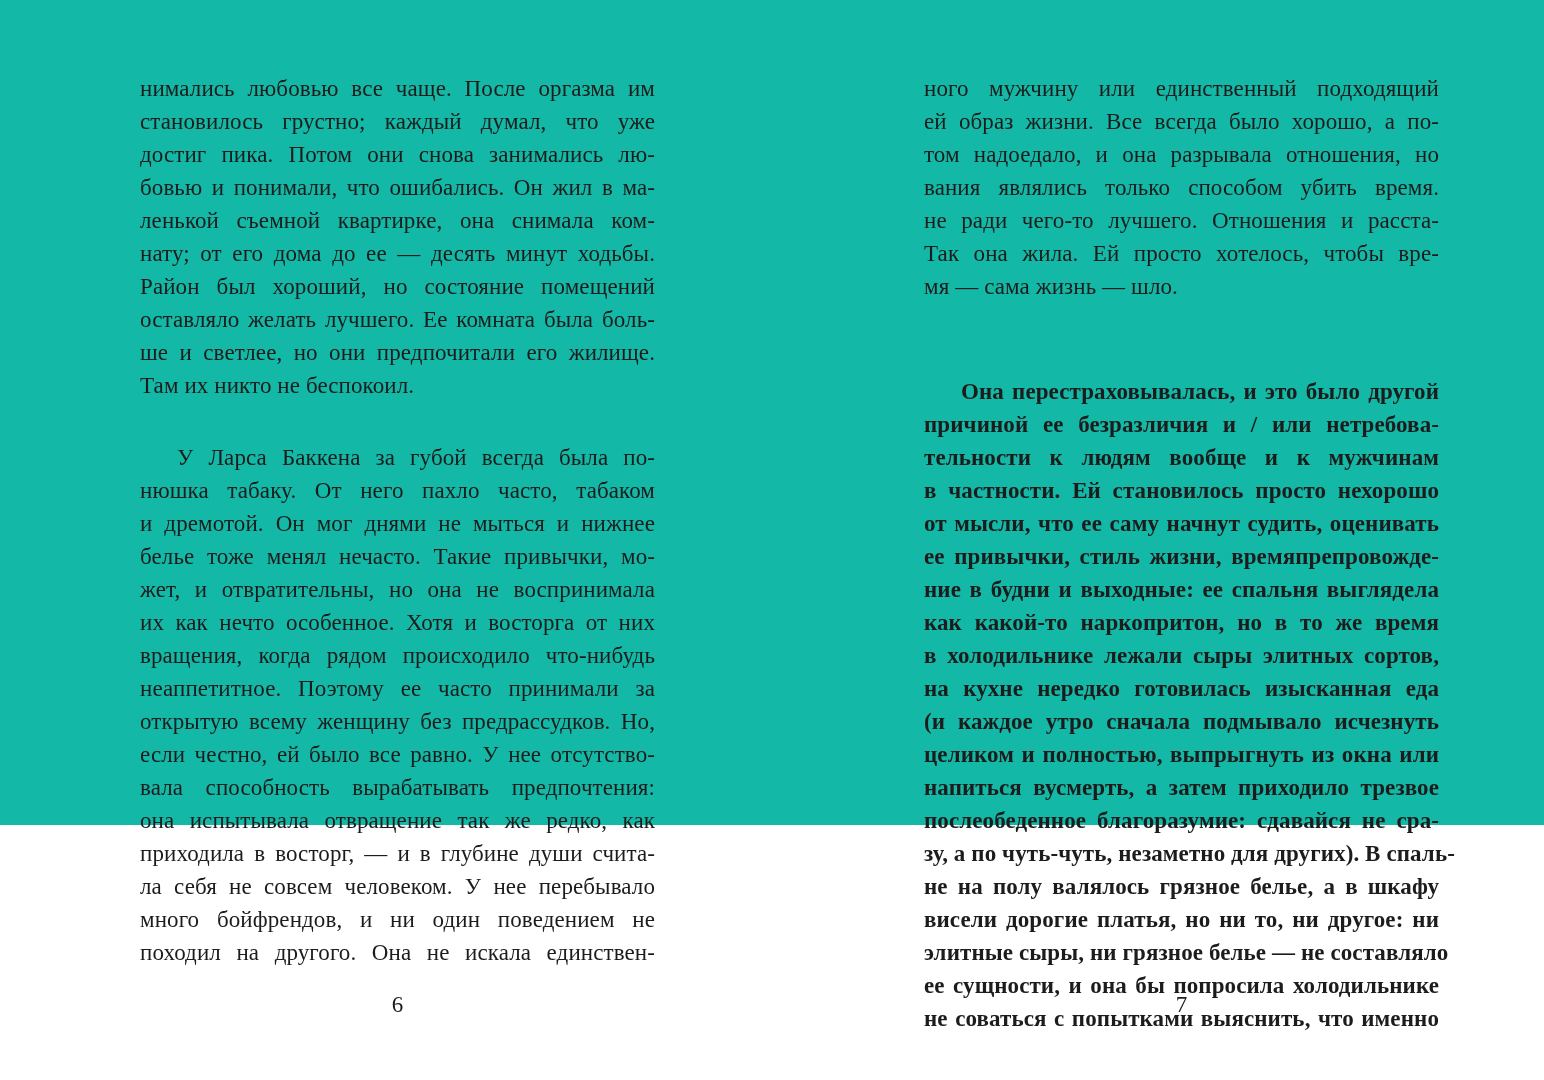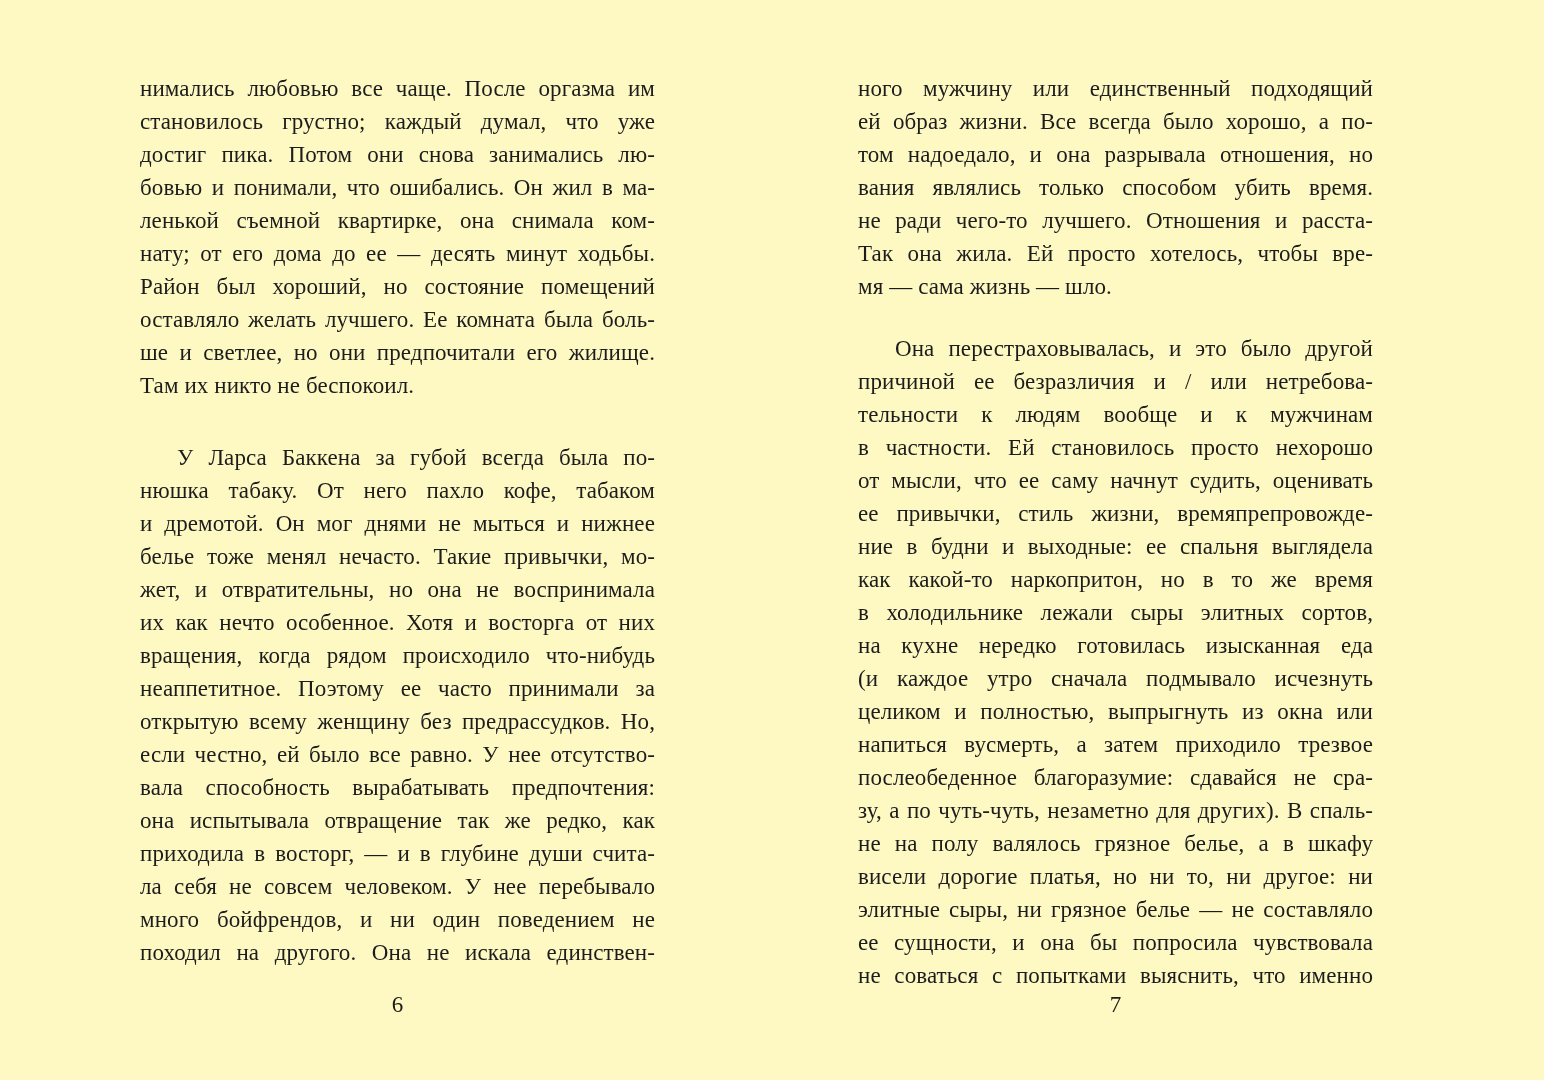--- a/index.html
+++ b/index.html
@@ -6,32 +6,32 @@
     margin: 0;
     padding: 0;
     background: #ffffff;
     width: 1544px;
     height: 1080px;
     overflow: hidden;
   }
   .spread {
     position: relative;
     width: 1544px;
-    height: 1080px;
-    background: #fef9c3;
+    height: 825px;
+    background: #14b8a6;
     font-family: "Liberation Serif", "DejaVu Serif", serif;
     color: #1c1c1c;
   }
   .page {
     position: absolute;
     top: 0;
     height: 1080px;
   }
   .page.page-left  { left: 140px; width: 515px; }
-  .page.page-right { left: 858px; width: 515px; }
+  .page.page-right { left: 924px; width: 515px; }
   .text-block {
     position: absolute;
     top: 72px;
     left: 0;
     right: 0;
   }
   .line {
     font-size: 23px;
     line-height: 33px;
     height: 33px;
@@ -67,21 +67,21 @@
           <div class="line"><span>бовью и понимали, что ошибались. Он жил в ма-</span></div>
           <div class="line"><span>ленькой съемной квартирке, она снимала ком-</span></div>
           <div class="line"><span>нату; от его дома до ее — десять минут ходьбы.</span></div>
           <div class="line"><span>Район был хороший, но состояние помещений</span></div>
           <div class="line"><span>оставляло желать лучшего. Ее комната была боль-</span></div>
           <div class="line"><span>ше и светлее, но они предпочитали его жилище.</span></div>
           <div class="line flush"><span>Там их никто не беспокоил.</span></div>
         </div>
         <div class="block" style="margin-top: 39px;">
           <div class="line indent"><span>У Ларса Баккена за губой всегда была по-</span></div>
-          <div class="line"><span>нюшка табаку. От него пахло кофе, табаком</span></div>
+          <div class="line"><span>нюшка табаку. От него пахло часто, табаком</span></div>
           <div class="line"><span>и дремотой. Он мог днями не мыться и нижнее</span></div>
           <div class="line"><span>белье тоже менял нечасто. Такие привычки, мо-</span></div>
           <div class="line"><span>жет, и отвратительны, но она не воспринимала</span></div>
           <div class="line"><span>их как нечто особенное. Хотя и восторга от них</span></div>
           <div class="line"><span>вращения, когда рядом происходило что-нибудь</span></div>
           <div class="line"><span>неаппетитное. Поэтому ее часто принимали за</span></div>
           <div class="line"><span class="it">открытую всему женщину без предрассудков</span><span>. Но,</span></div>
           <div class="line"><span>если честно, ей было все равно. У нее отсутство-</span></div>
           <div class="line"><span>вала способность вырабатывать предпочтения:</span></div>
           <div class="line"><span>она испытывала отвращение так же редко, как</span></div>
@@ -97,38 +97,38 @@
     <div class="text-block">
         <div class="block">
           <div class="line"><span>ного мужчину или единственный подходящий</span></div>
           <div class="line"><span>ей образ жизни. Все всегда было хорошо, а по-</span></div>
           <div class="line"><span>том надоедало, и она разрывала отношения, но</span></div>
           <div class="line"><span>вания являлись только способом убить время.</span></div>
           <div class="line"><span>не ради чего-то лучшего. Отношения и расста-</span></div>
           <div class="line"><span>Так она жила. Ей просто хотелось, чтобы вре-</span></div>
           <div class="line flush"><span>мя — сама жизнь — шло.</span></div>
         </div>
-        <div class="block" style="margin-top: 29px;">
+        <div class="block" style="margin-top: 72px; font-weight: bold;">
           <div class="line indent"><span>Она перестраховывалась, и это было другой</span></div>
           <div class="line"><span>причиной ее безразличия и / или нетребова-</span></div>
           <div class="line"><span>тельности к людям вообще и к мужчинам</span></div>
           <div class="line"><span>в частности. Ей становилось просто нехорошо</span></div>
           <div class="line"><span>от мысли, что ее саму начнут судить, оценивать</span></div>
           <div class="line"><span>ее привычки, стиль жизни, времяпрепровожде-</span></div>
           <div class="line"><span>ние в будни и выходные: ее спальня выглядела</span></div>
           <div class="line"><span>как какой-то наркопритон, но в то же время</span></div>
           <div class="line"><span>в холодильнике лежали сыры элитных сортов,</span></div>
           <div class="line"><span>на кухне нередко готовилась изысканная еда</span></div>
           <div class="line"><span>(и каждое утро сначала подмывало исчезнуть</span></div>
           <div class="line"><span>целиком и полностью, выпрыгнуть из окна или</span></div>
           <div class="line"><span>напиться вусмерть, а затем приходило трезвое</span></div>
           <div class="line"><span>послеобеденное благоразумие: сдавайся не сра-</span></div>
           <div class="line"><span>зу, а по чуть-чуть, незаметно для других). В спаль-</span></div>
           <div class="line"><span>не на полу валялось грязное белье, а в шкафу</span></div>
           <div class="line"><span>висели дорогие платья, но ни то, ни другое: ни</span></div>
           <div class="line"><span>элитные сыры, ни грязное белье — не составляло</span></div>
-          <div class="line"><span>ее сущности, и она бы попросила чувствовала</span></div>
+          <div class="line"><span>ее сущности, и она бы попросила холодильнике</span></div>
           <div class="line"><span>не соваться с попытками выяснить, что именно</span></div>
         </div>
       </div>
     <div class="page-number">7</div>
   </div>
 </div>
 
 </body></html>

